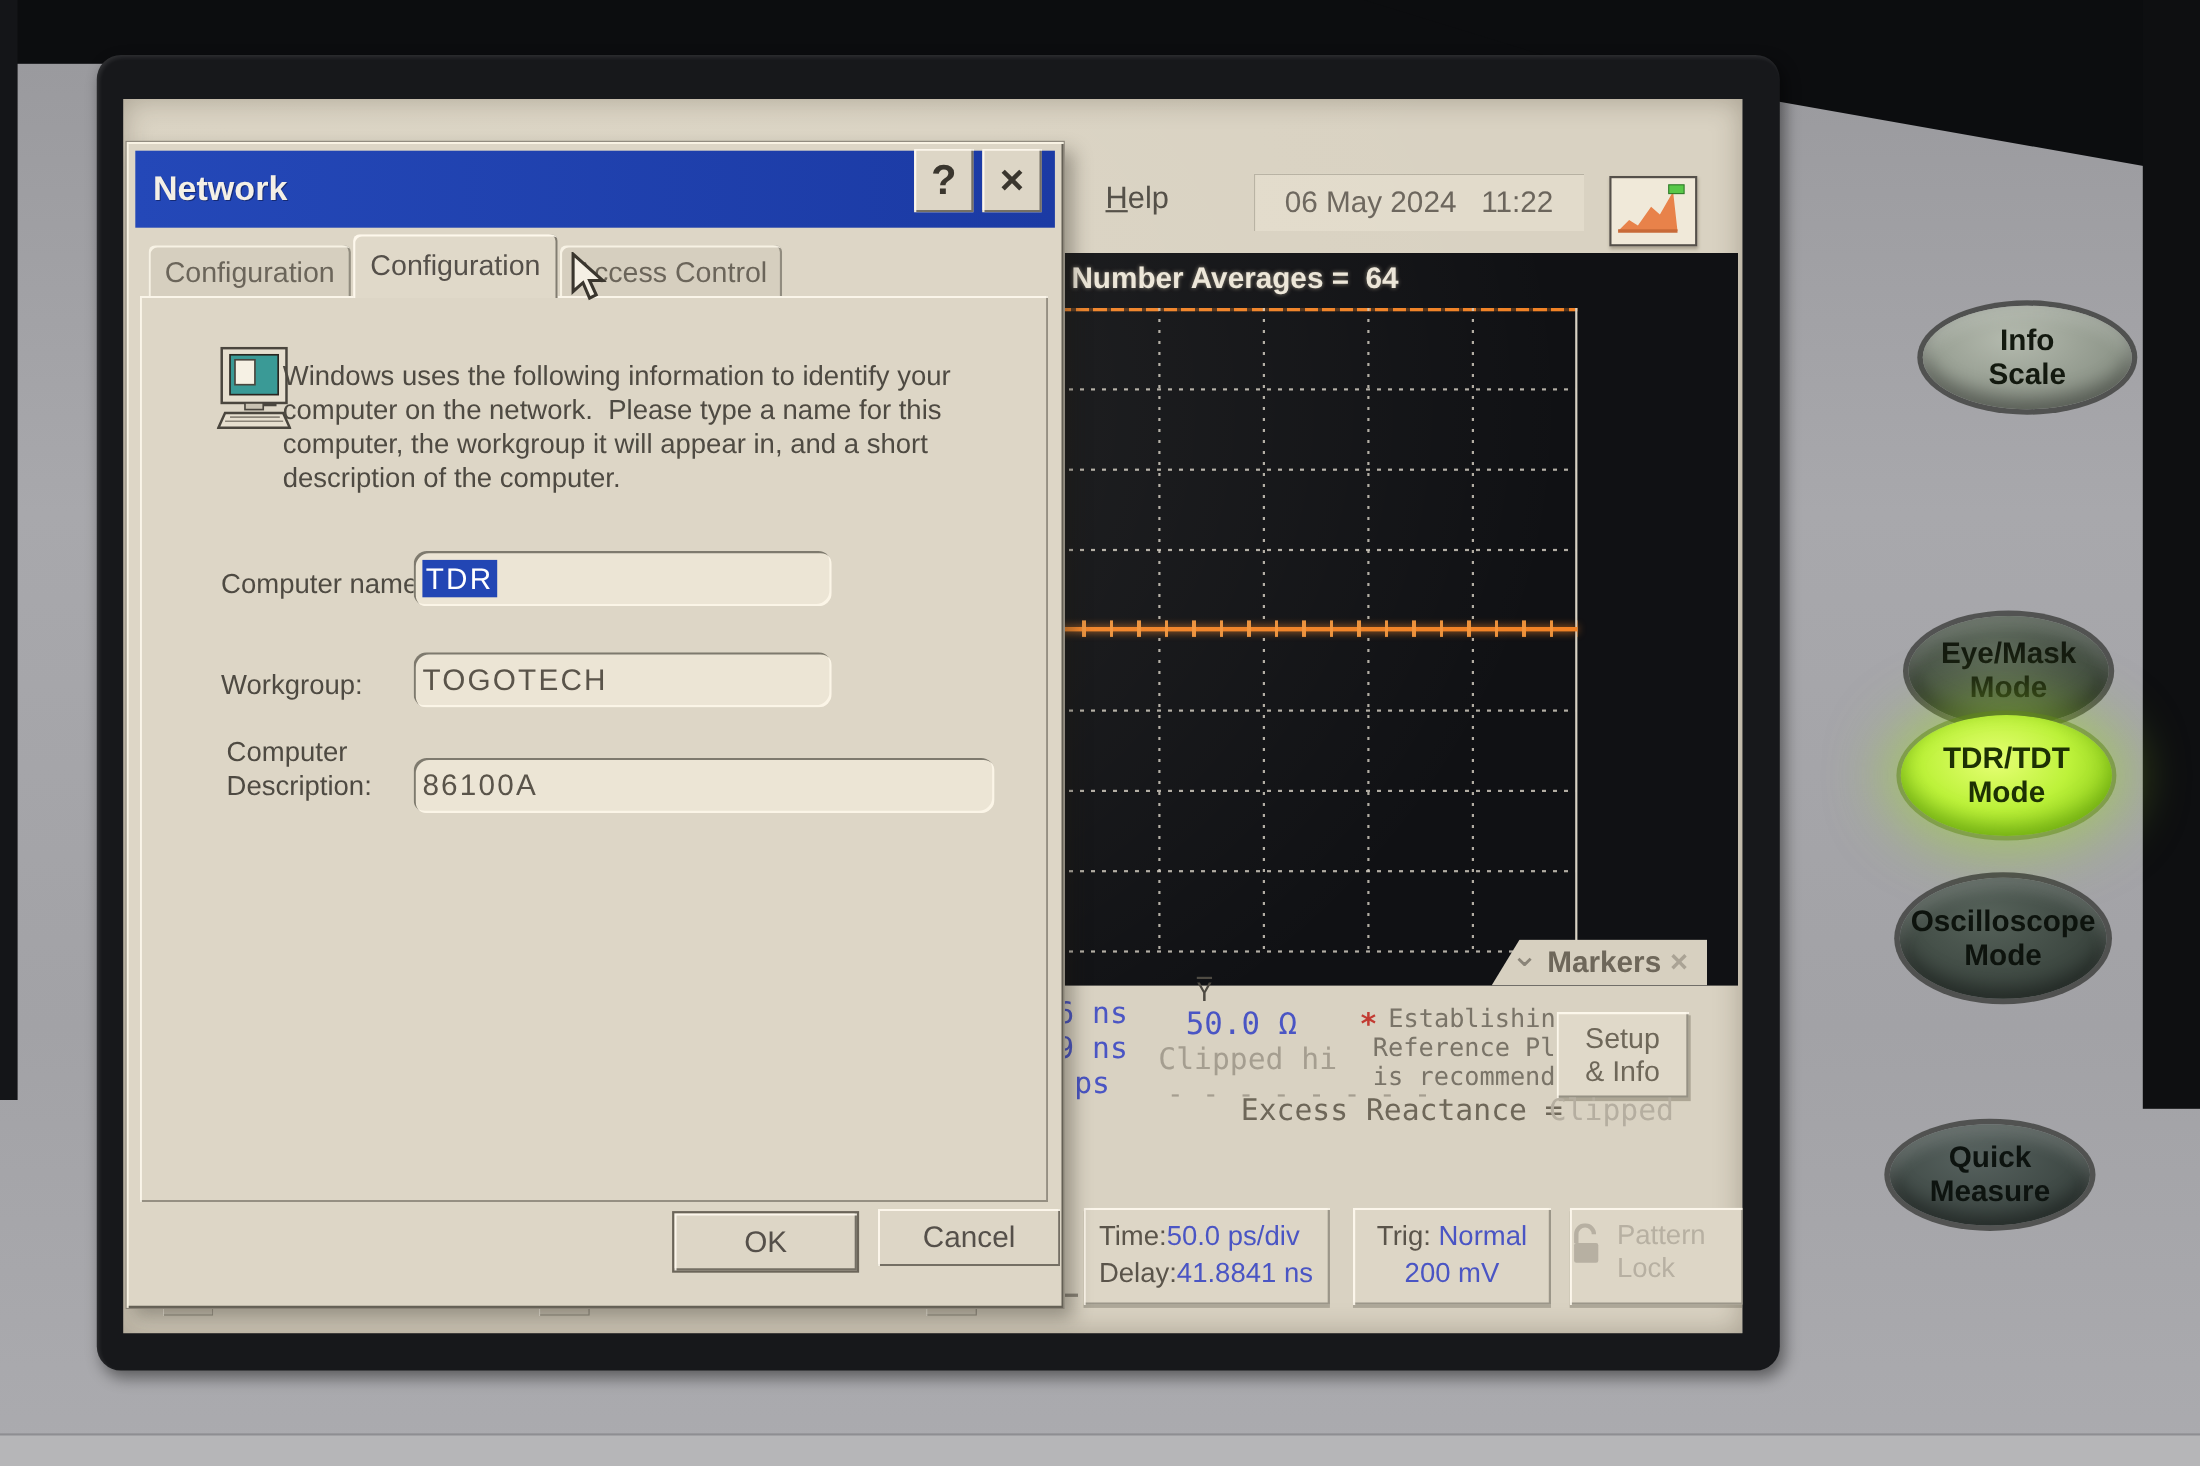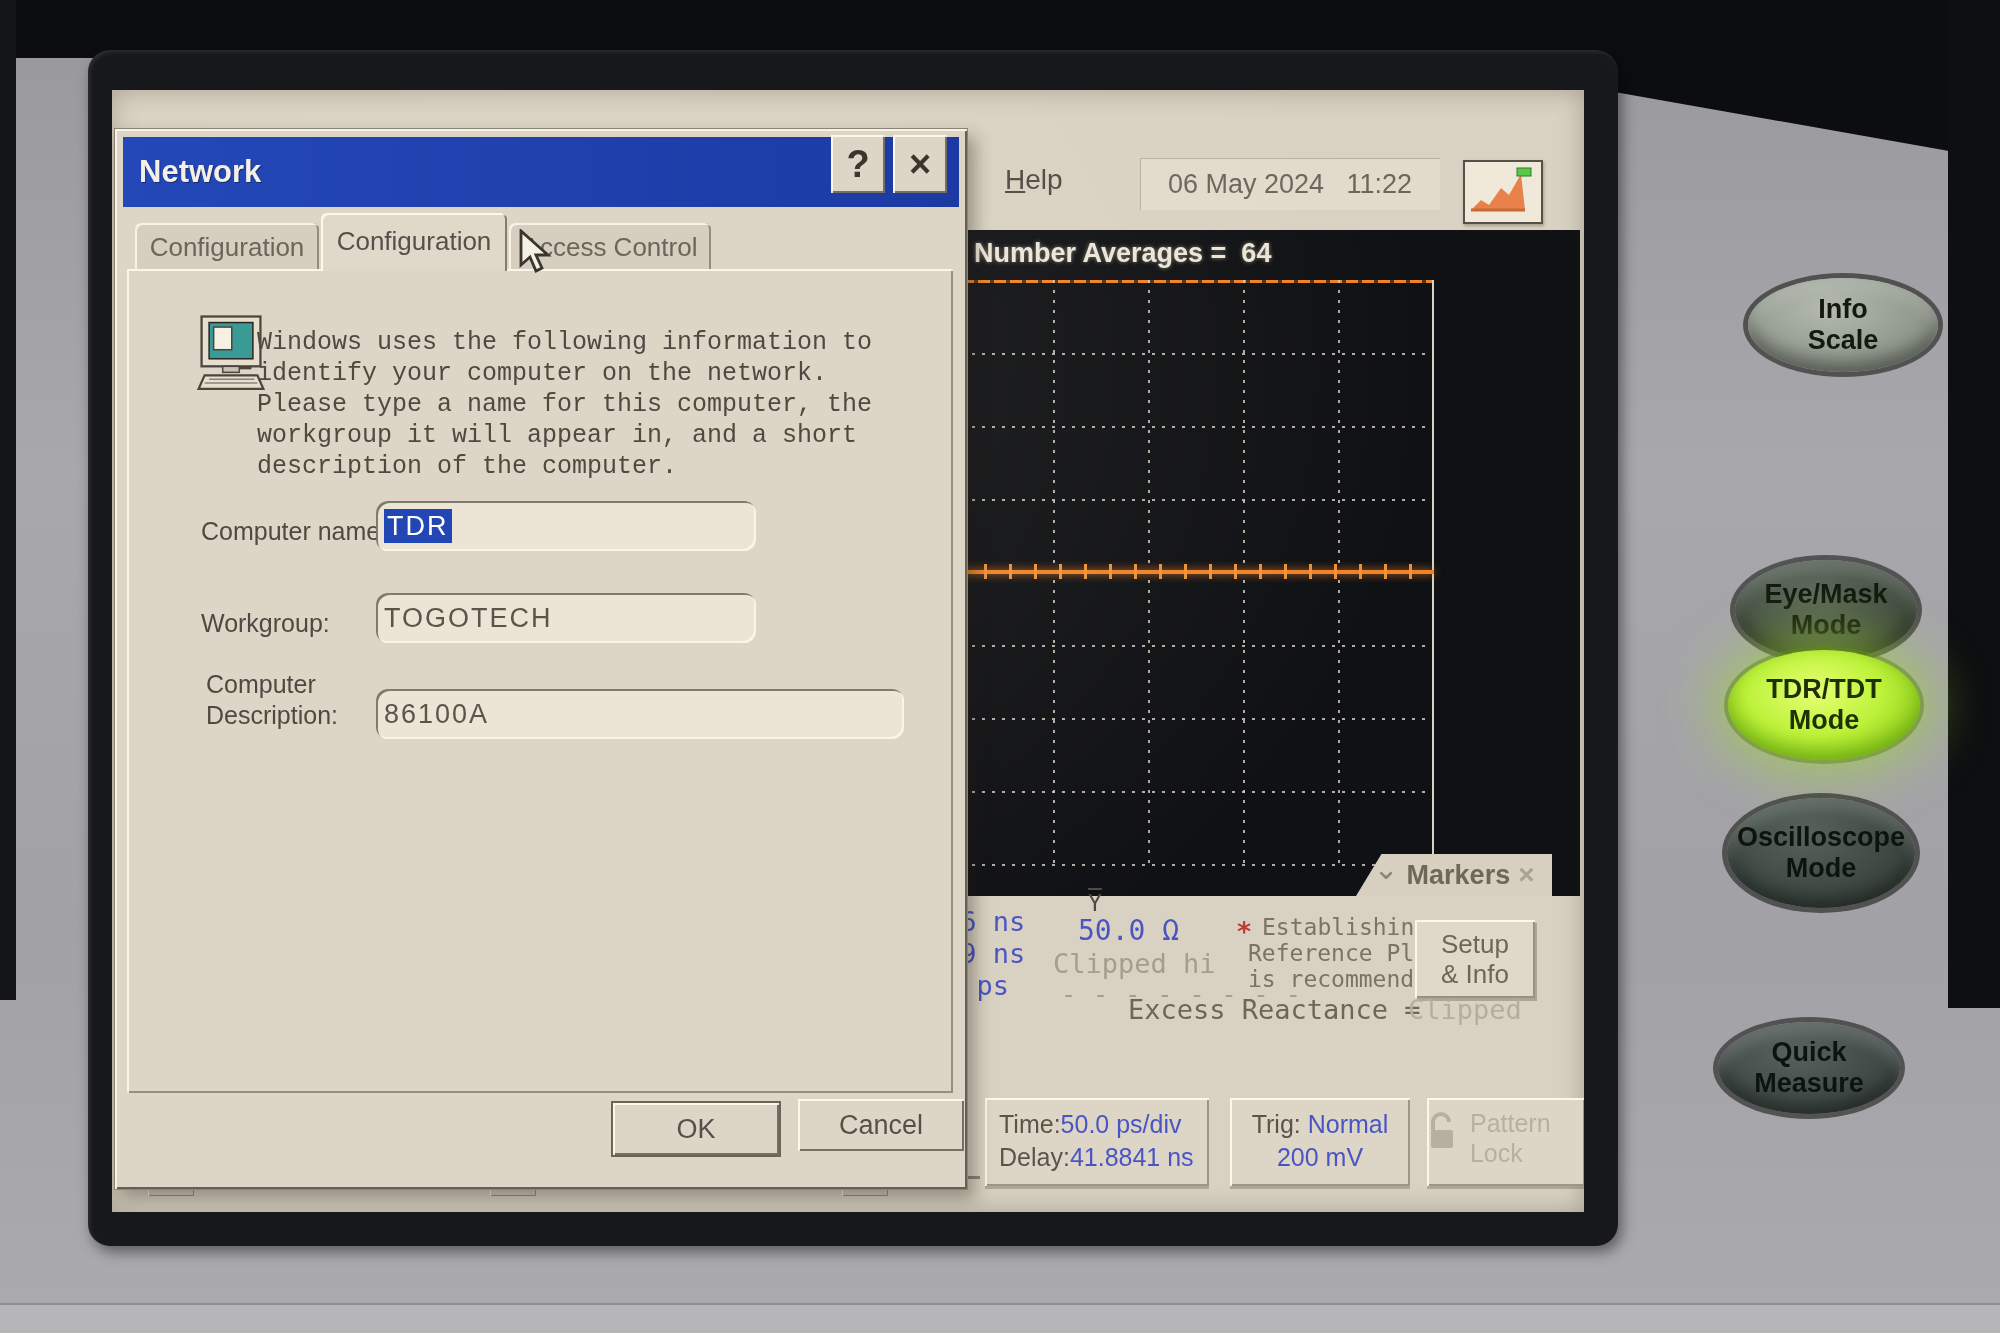--- a/index.html
+++ b/index.html
@@ -104,21 +104,21 @@
     text-align:center;line-height:48px;
     box-shadow:inset 2px 2px 0 rgba(255,250,238,.8),inset -2px 0 0 rgba(90,85,75,.55);
     border-top-left-radius:6px;border-top-right-radius:6px;}
   .tab-config{left:20px;width:184px;}
   .tab-ident{left:206px;width:186px;top:84px;height:58px;background:#e0d9c9;color:#55504a;z-index:5;line-height:56px;
     box-shadow:inset 2px 2px 0 rgba(255,250,238,.95),inset -2px 0 0 rgba(90,85,75,.7);}
   .tab-access{left:394px;width:202px;}
   .page{left:12px;top:140px;width:826px;height:824px;
     box-shadow:inset 2px 2px 0 rgba(255,250,238,.85),inset -2px -2px 0 rgba(90,85,75,.55);}
   .pc-icon{left:82px;top:186px;}
-  .intro{left:142px;top:198px;width:656px;color:#4e4a42;font-size:25px;line-height:31px;white-space:pre-wrap;font-family:Liberation Mono, monospace;}
+  .intro{left:142px;top:198px;width:656px;color:#4e4a42;font-size:25px;line-height:31px;white-space:pre-wrap;}
   .fldlab{color:#4e4a42;font-size:25px;}
   .lab-name{left:86px;top:388px;} .lab-work{left:86px;top:480px;}
   .lab-desc{left:91px;top:540px;line-height:31px;}
   .input{position:absolute;background:#ece5d5;height:50px;font-size:27px;color:#5a544a;
     box-shadow:inset 2px 2px 0 rgba(90,85,75,.75),inset -2px -2px 0 rgba(252,246,232,.95);
     line-height:50px;padding-left:8px;letter-spacing:2px;border-radius:12px;}
   .in-name{left:261px;top:372px;width:372px;}
   .in-work{left:261px;top:464px;width:372px;}
   .in-desc{left:261px;top:560px;width:520px;}
   .sel{background:#2246b4;color:#fff;padding:2px 3px;letter-spacing:2px;}

